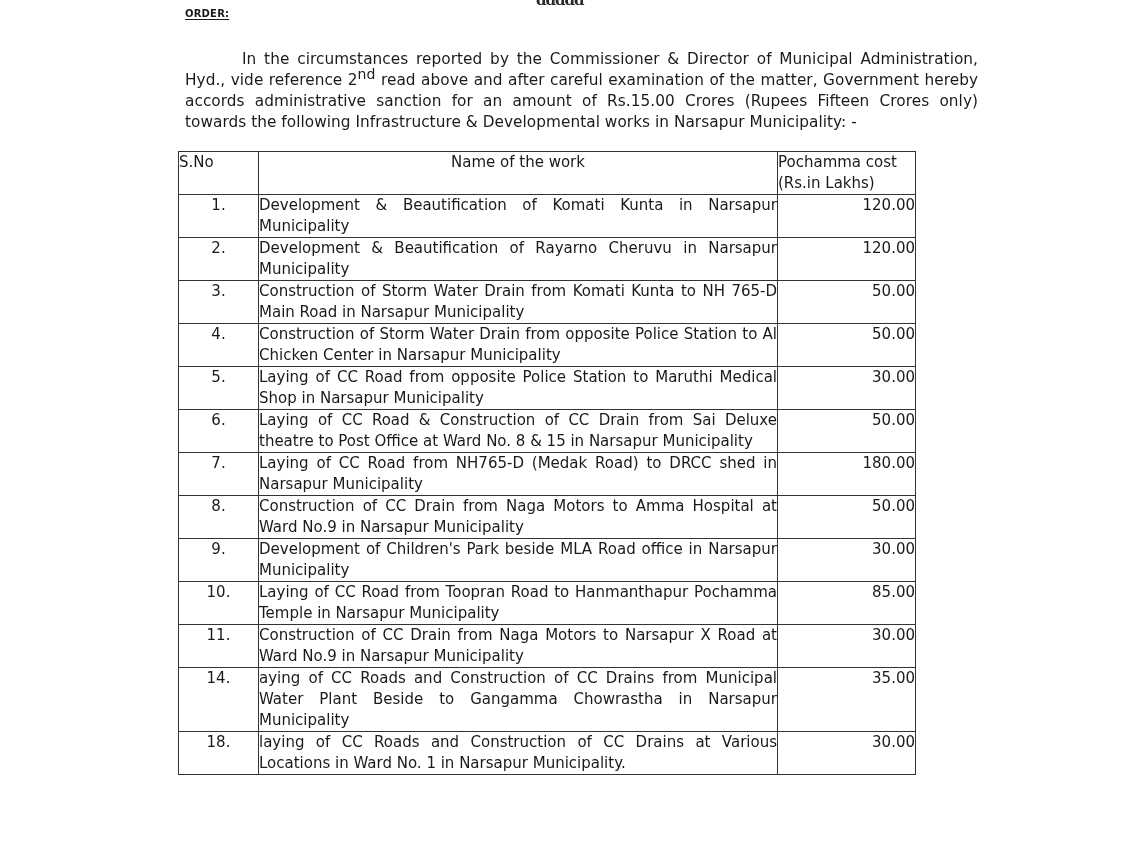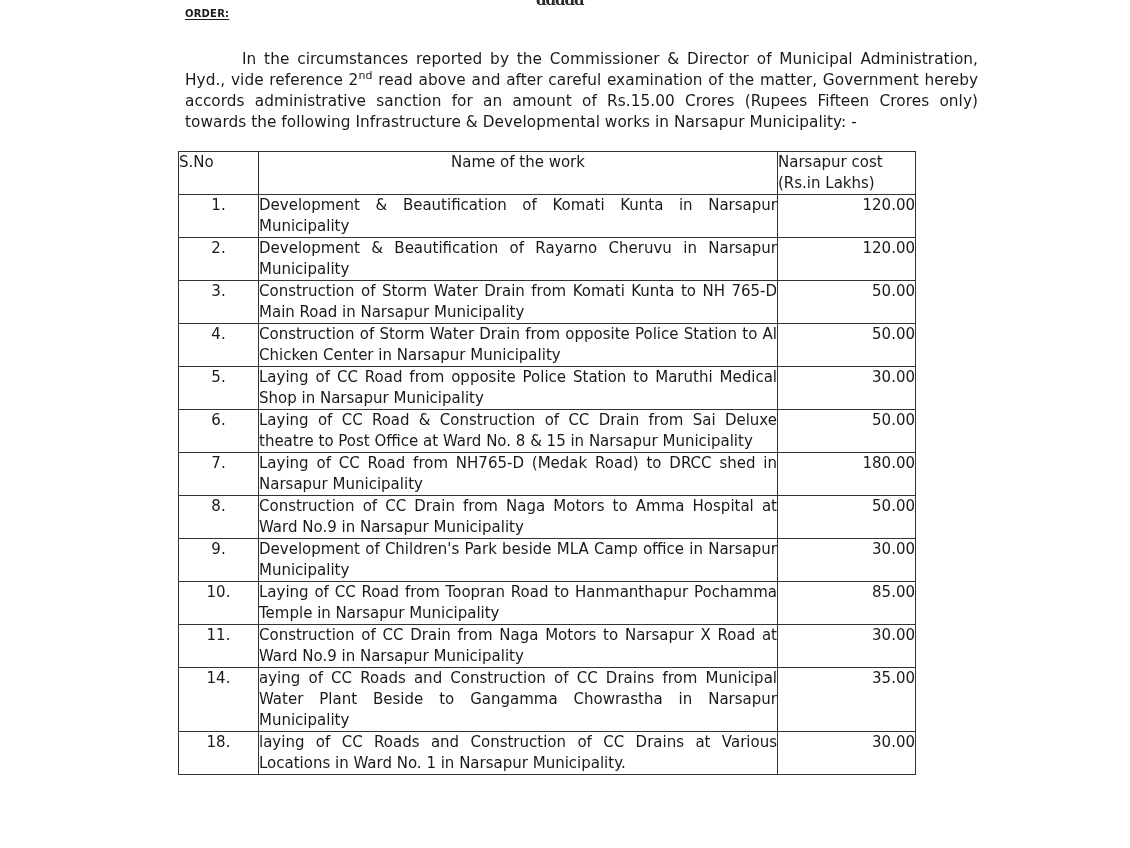--- a/index.html
+++ b/index.html
@@ -40,21 +40,21 @@
       left: 185px;
       top: 49px;
       width: 793px;
       font-size: 15.3px;
       line-height: 21px;
       text-align: justify;
       text-indent: 57px;
       letter-spacing: 0.05px;
     }
     .order-para sup {
-      font-size: 11px;
+      font-size: 14px;
       line-height: 0;
       vertical-align: 6px;
     }
     table.works {
       position: absolute;
       left: 178px;
       top: 151px;
       border-collapse: collapse;
       font-size: 15px;
       line-height: 21px;
@@ -105,21 +105,21 @@
 <div class="order-heading">ORDER:</div>
 
 <div class="order-para"><span>In the circumstances reported by the Commissioner &amp; Director of Municipal Administration, Hyd., vide reference 2</span><sup>nd</sup><span> read above and after careful examination of the matter, Government hereby accords administrative sanction for an amount of Rs.15.00 Crores (Rupees Fifteen Crores only) towards the following Infrastructure &amp; Developmental works in Narsapur Municipality: -</span></div>
 
 <table class="works">
   <thead>
     <tr>
       <th class="h-sno col-sno">S.No</th>
       <th class="h-name col-name">Name of the work</th>
       <th class="h-cost col-cost">
-        <span class="row-cell-inner">Narsapur cost</span>
+        <span class="row-cell-inner">Pochamma cost</span>
         <span class="row-cell-inner">(Rs.in Lakhs)</span>
       </th>
     </tr>
   </thead>
   <tbody>
     <tr>
       <td class="sno">1.</td>
       <td class="name">Development &amp; Beautification of Komati Kunta in Narsapur Municipality</td>
       <td class="cost">120.00</td>
     </tr>
@@ -153,21 +153,21 @@
       <td class="name">Laying of CC Road from NH765-D (Medak Road) to DRCC shed in Narsapur Municipality</td>
       <td class="cost">180.00</td>
     </tr>
     <tr>
       <td class="sno">8.</td>
       <td class="name">Construction of CC Drain from Naga Motors to Amma Hospital at Ward No.9 in Narsapur Municipality</td>
       <td class="cost">50.00</td>
     </tr>
     <tr>
       <td class="sno">9.</td>
-      <td class="name">Development of Children's Park beside MLA Camp office in Narsapur Municipality</td>
+      <td class="name">Development of Children's Park beside MLA Road office in Narsapur Municipality</td>
       <td class="cost">30.00</td>
     </tr>
     <tr>
       <td class="sno">10.</td>
       <td class="name">Laying of CC Road from Toopran Road to Hanmanthapur Pochamma Temple in Narsapur Municipality</td>
       <td class="cost">85.00</td>
     </tr>
     <tr>
       <td class="sno">11.</td>
       <td class="name">Construction of CC Drain from Naga Motors to Narsapur X Road at Ward No.9 in Narsapur Municipality</td>

